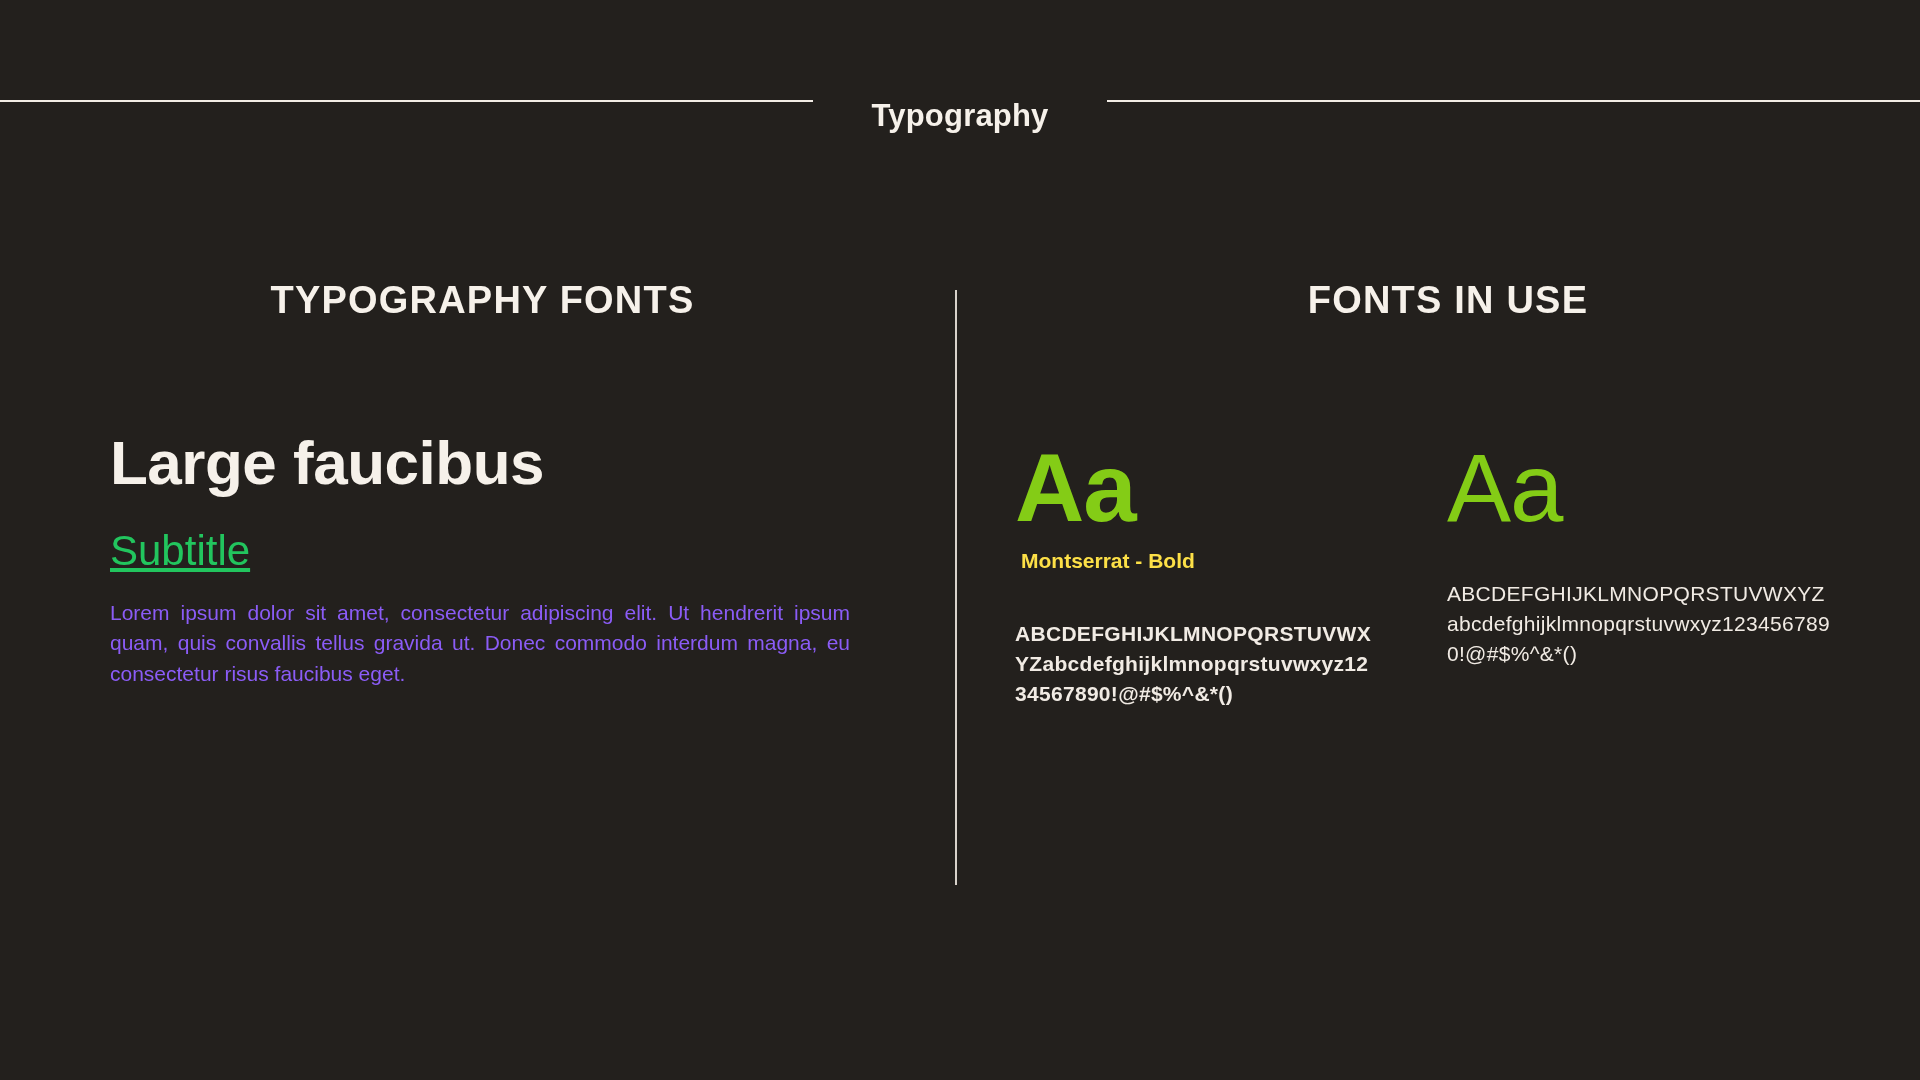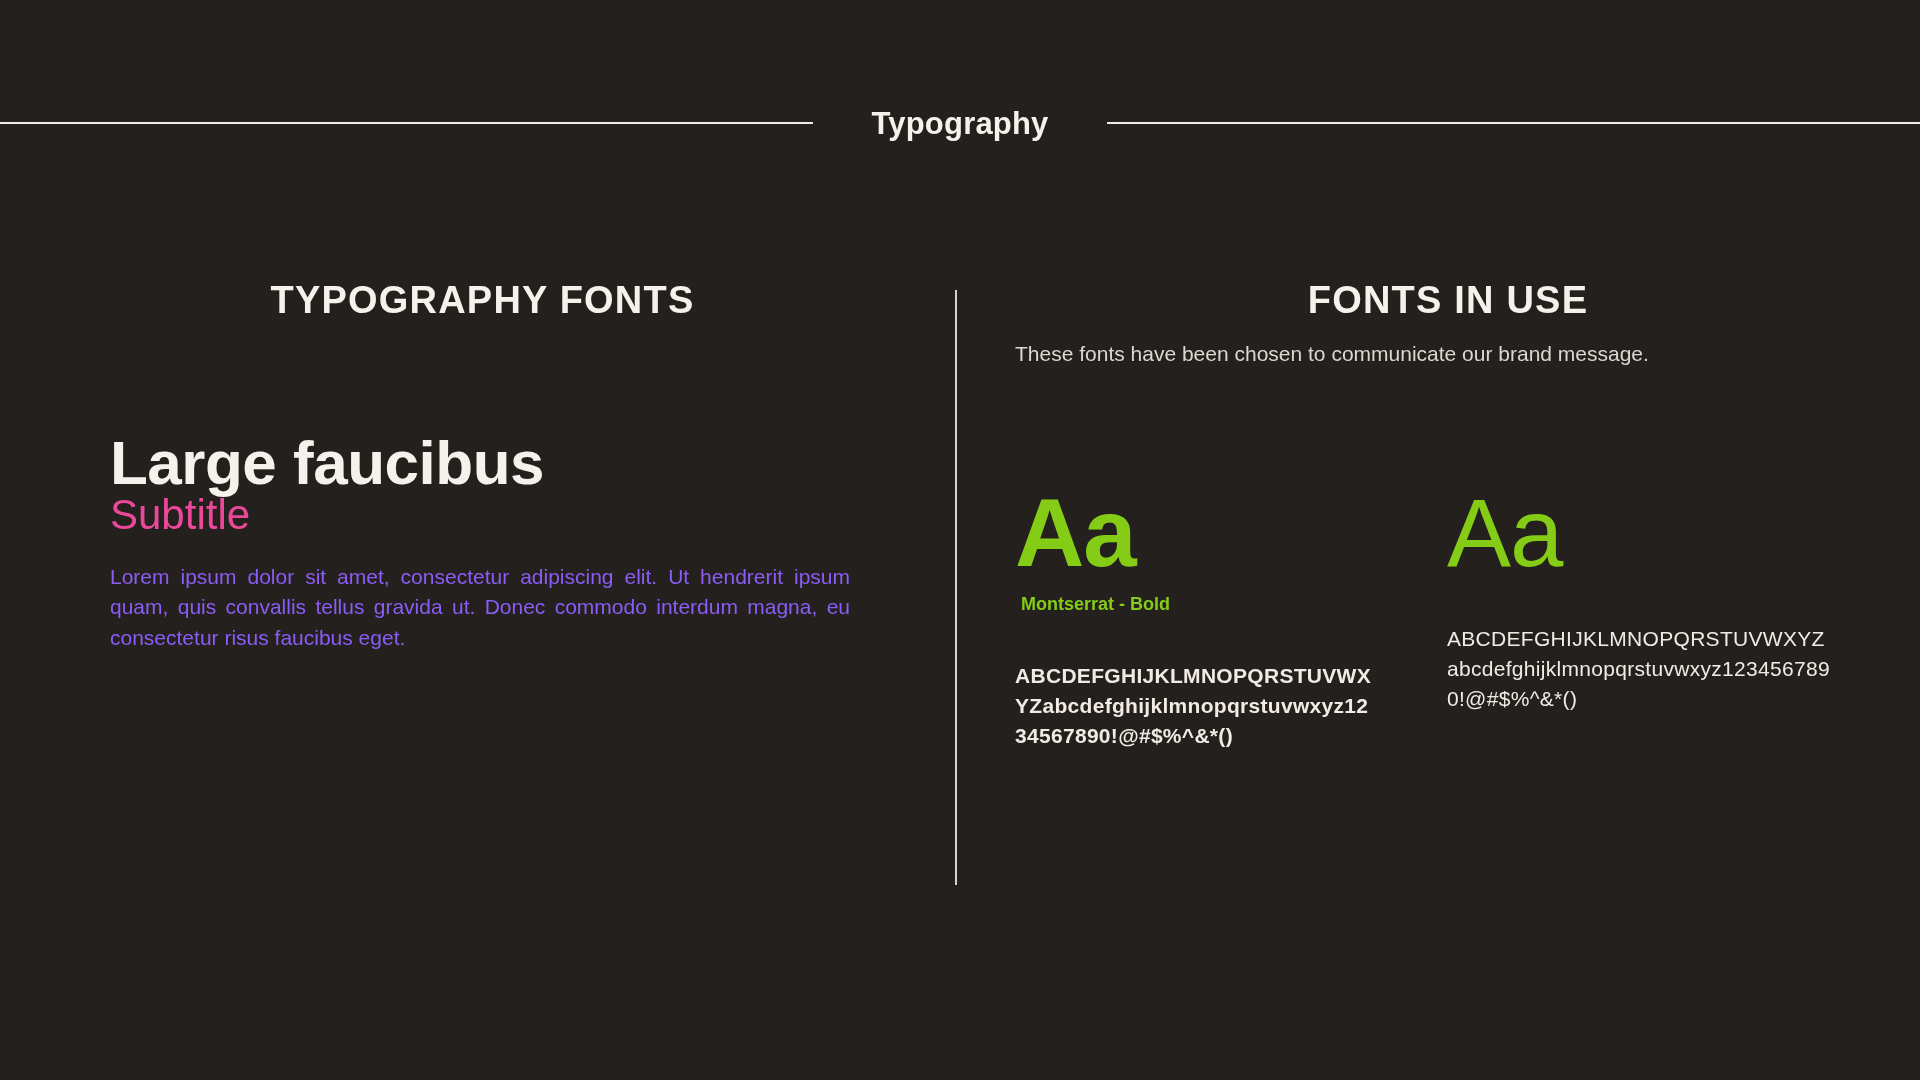--- a/index.html
+++ b/index.html
@@ -19,21 +19,21 @@
   }
 
   
   .header {
     position: absolute;
     top: 100px;
     left: 0;
     width: 1920px;
     height: 46px;
     display: flex;
-    align-items: center;
+    align-items: flex-start;
   }
   .header .rule {
     height: 2px;
     background: #f2ece5;
     flex: 1 1 auto;
   }
   .header .rule.left { margin-right: 0; }
   .header .rule.right { margin-left: 0; }
   .header-title {
     font-size: 31px;
@@ -94,24 +94,26 @@
     margin-top: 110px;
   }
   .sample-heading {
     font-size: 62px;
     font-weight: bold;
     letter-spacing: -0.5px;
     color: #f6f1ea;
     line-height: 1;
   }
   .sample-subtitle {
+    margin-top: 36px;
     font-size: 42px;
     font-weight: 300;
-    color: #ec4899;
+    color: #22c55e;
     line-height: 1;
+    text-decoration: underline;
   }
   .sample-body {
     margin-top: 26px;
     font-size: 21px;
     line-height: 1.45;
     color: #8b5cf6;
     text-align: justify;
     max-width: 740px;
     font-weight: 300;
   }
@@ -126,22 +128,22 @@
   .font-aa {
     font-size: 96px;
     line-height: 0.95;
     color: #84cc16;
     letter-spacing: -1px;
   }
   .font-aa.bold { font-weight: bold; }
   .font-aa.light { font-weight: 400; }
   .font-name {
     margin-top: 16px;
-    font-size: 18px;
-    color: #84cc16;
+    font-size: 21px;
+    color: #fde047;
     padding-left: 6px;
   }
   .font-name.bold { font-weight: bold; }
   .font-name.light { font-weight: 400; }
   .glyphs {
     margin-top: 46px;
     font-size: 21px;
     line-height: 1.42;
     color: #f1ebe4;
     word-break: break-all;
@@ -172,21 +174,20 @@
         <div class="sample-heading">Large faucibus</div>
         <div class="sample-subtitle">Subtitle</div>
         <div class="sample-body">Lorem ipsum dolor sit amet, consectetur adipiscing elit. Ut hendrerit ipsum quam, quis convallis tellus gravida ut. Donec commodo interdum magna, eu consectetur risus faucibus eget.</div>
       </div>
     </div>
 
     <div class="divider"></div>
 
     <div class="col-right">
       <div class="col-heading">FONTS IN USE</div>
-      <div class="col-sub">These fonts have been chosen to communicate our brand message.</div>
 
       <div class="font-cards">
 
         <div class="font-card card-a">
           <div class="font-aa bold">Aa</div>
           <div class="font-name bold">Montserrat - Bold</div>
           <div class="glyphs bold">ABCDEFGHIJKLMNOPQRSTUVWXYZabcdefghijklmnopqrstuvwxyz1234567890!@#$%^&amp;*()</div>
         </div>
 
         <div class="font-card card-b">

